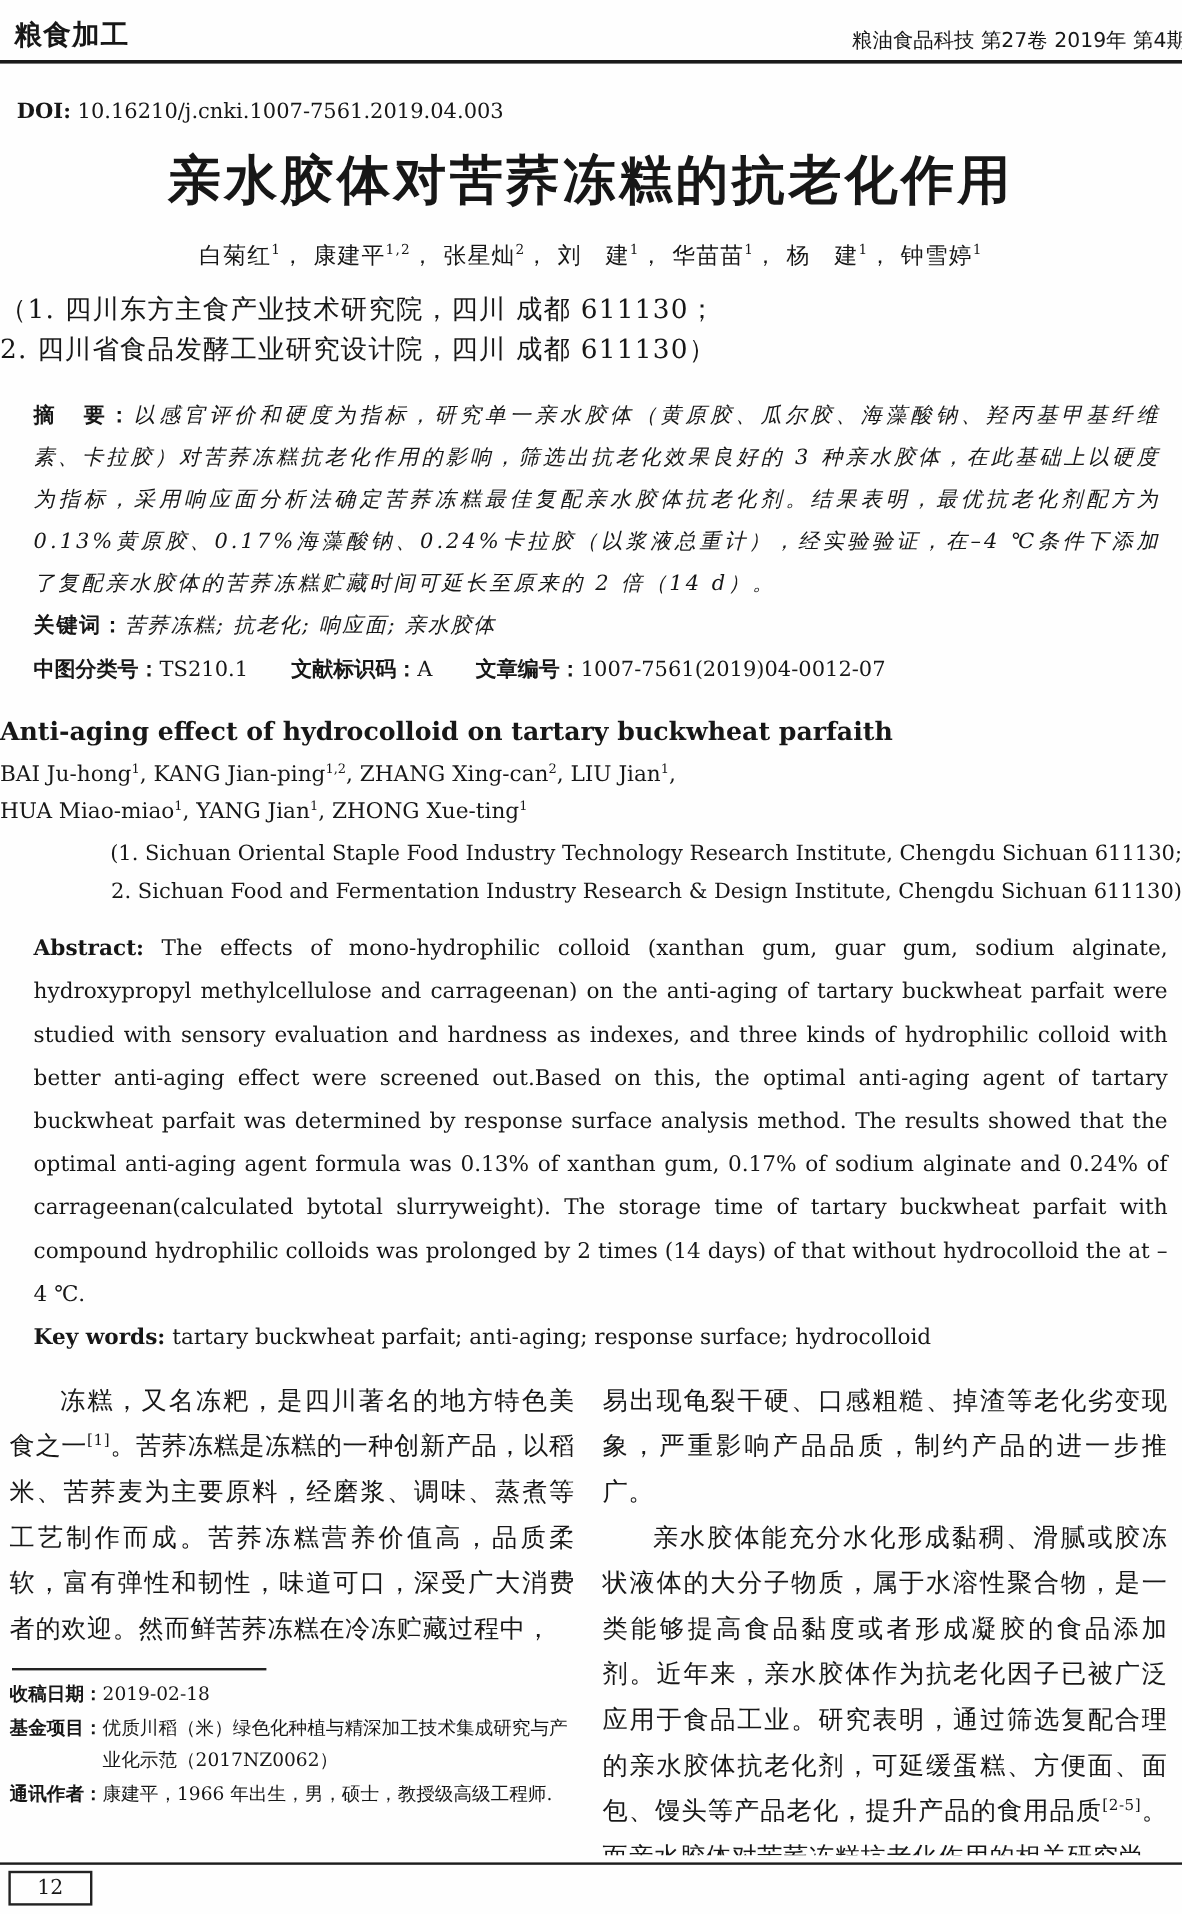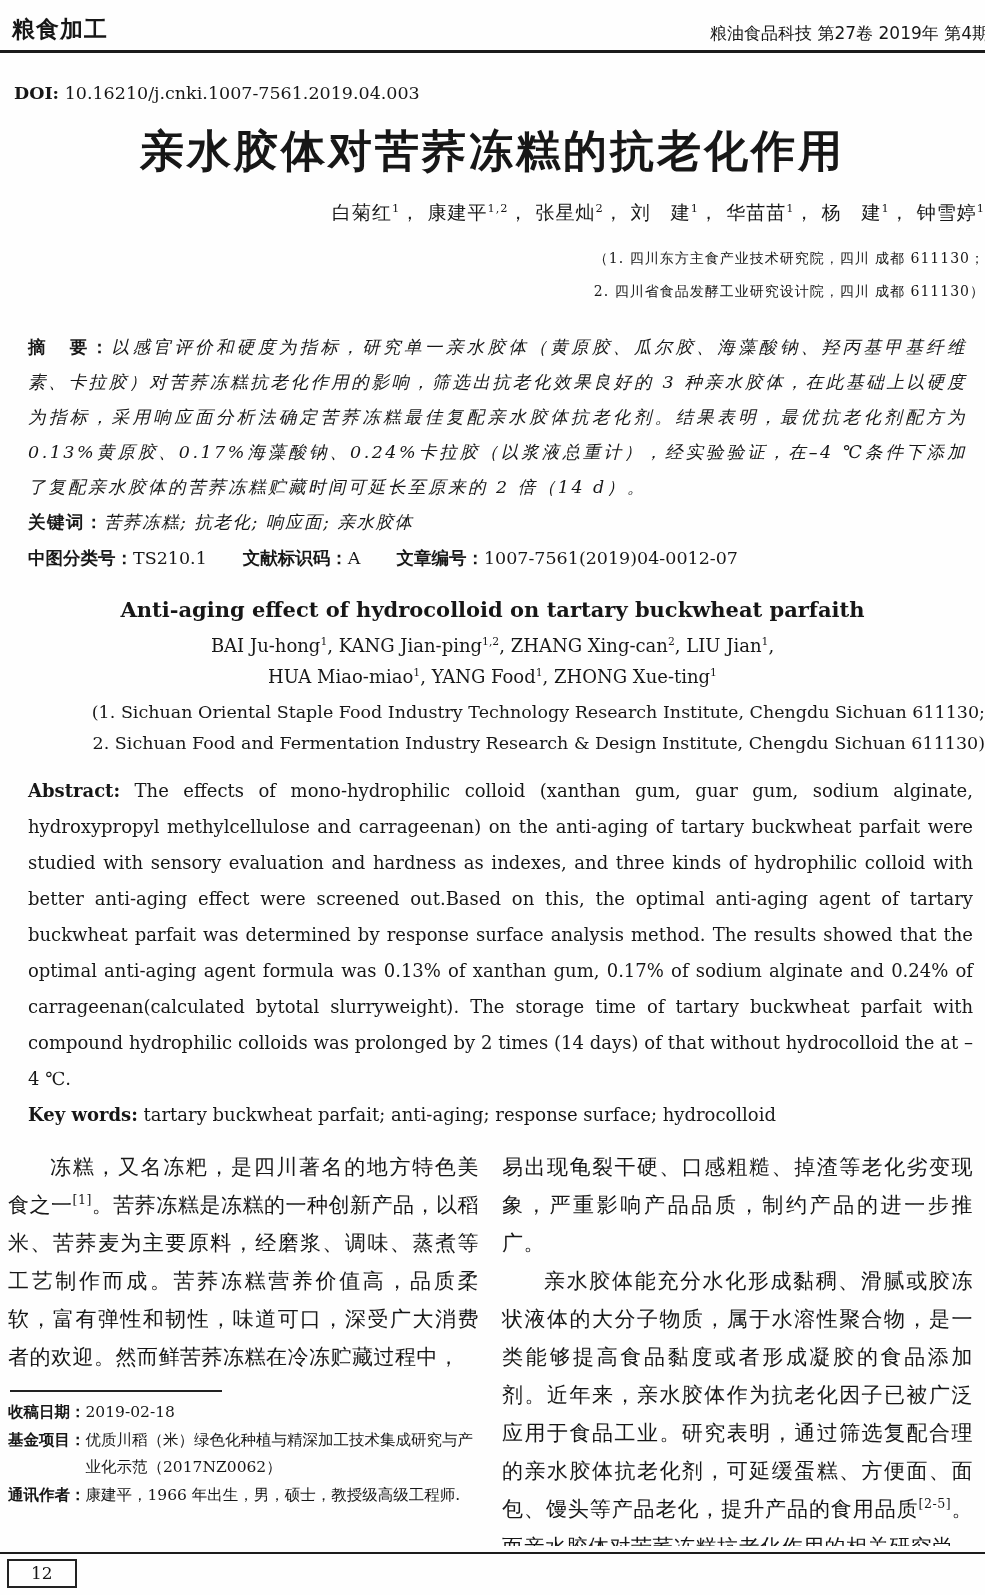--- a/index.html
+++ b/index.html
@@ -11,32 +11,32 @@
   
   .header-row { display:flex; justify-content:space-between; align-items:flex-end; padding:14px 0 0 12px; }
   .journal-section { font-size:23px; font-weight:bold; font-family:"DejaVu Sans","Liberation Sans",sans-serif; letter-spacing:1px; }
   .journal-issue { font-size:17px; white-space:nowrap; margin-right:-4px; font-family:"DejaVu Sans","Liberation Sans",sans-serif; }
   .header-rule { height:3px; background:#1b1b1b; margin-top:5px; }
   
   .doi-line { margin:30px 0 0 14px; font-size:17.5px; }
   .b { font-weight:bold; }
   
   .cn-title { margin-top:20px; text-align:center; font-size:44px; font-weight:900; letter-spacing:3px; line-height:1.25; }
-  .cn-authors { margin-top:22px; text-align:right; font-size:19px; letter-spacing:1px; }
+  .cn-authors { margin-top:22px; text-align:center; font-size:19px; letter-spacing:1px; }
   sup { font-size:0.6em; line-height:0; }
-  .cn-affils { margin-top:16px; text-align:right; font-size:14px; line-height:33px; letter-spacing:1px; }
+  .cn-affils { margin-top:16px; text-align:left; font-size:22px; line-height:33px; letter-spacing:1px; }
   
   .cn-abstract { margin:22px 18px 0 28px; font-size:17.5px; line-height:35px; text-align:justify; letter-spacing:2.5px; }
   .kai { font-style:italic; }
   .cn-keywords { margin:0 18px 0 28px; font-size:17.5px; line-height:35px; letter-spacing:1.5px; }
   .cn-class { margin:3px 18px 0 28px; font-size:17.5px; line-height:30px; display:flex; gap:36px; }
   .cn-class .pair { white-space:nowrap; }
   
-  .en-title { margin-top:24px; text-align:center; font-size:21px; font-weight:bold; }
-  .en-authors { margin-top:8px; text-align:center; font-size:18px; line-height:31px; }
+  .en-title { margin-top:24px; text-align:left; font-size:21px; font-weight:bold; }
+  .en-authors { margin-top:8px; text-align:left; font-size:18px; line-height:31px; }
   .en-affils { margin-top:5px; text-align:right; font-size:17.5px; line-height:31px;padding-left:48px; }
   .en-abstract { margin:14px 12px 0 28px; font-size:18px; line-height:36px; text-align:justify; }
   .en-keywords { margin:2px 12px 0 28px; font-size:18px; line-height:32px; }
   
   .columns { position:absolute; left:8px; right:12px; top:1148px; height:398px; display:flex; justify-content:space-between; overflow:hidden; }
   .col { width:48.8%; font-size:21px; line-height:38px; text-align:justify; letter-spacing:0.5px; }
   .col p { margin:0; }
   .indent { text-indent:2em; }
   
   .footnote-rule { width:212px; height:2px; background:#222; margin:14px 0 7px 2px; }
@@ -98,21 +98,21 @@
 
   <div class="en-authors">
     <div>
       <span><span>BAI Ju-hong</span><sup>1</sup><span>, </span></span>
       <span><span>KANG Jian-ping</span><sup>1,2</sup><span>, </span></span>
       <span><span>ZHANG Xing-can</span><sup>2</sup><span>, </span></span>
       <span><span>LIU Jian</span><sup>1</sup><span>,</span></span>
     </div>
     <div>
       <span><span>HUA Miao-miao</span><sup>1</sup><span>, </span></span>
-      <span><span>YANG Food</span><sup>1</sup><span>, </span></span>
+      <span><span>YANG Jian</span><sup>1</sup><span>, </span></span>
       <span><span>ZHONG Xue-ting</span><sup>1</sup><span></span></span>
     </div>
   </div>
 
   <div class="en-affils">
     <div>(1. Sichuan Oriental Staple Food Industry Technology Research Institute, Chengdu Sichuan 611130;</div>
     <div>2. Sichuan Food and Fermentation Industry Research &amp; Design Institute, Chengdu Sichuan 611130)</div>
   </div>
 
   <div class="en-abstract">

